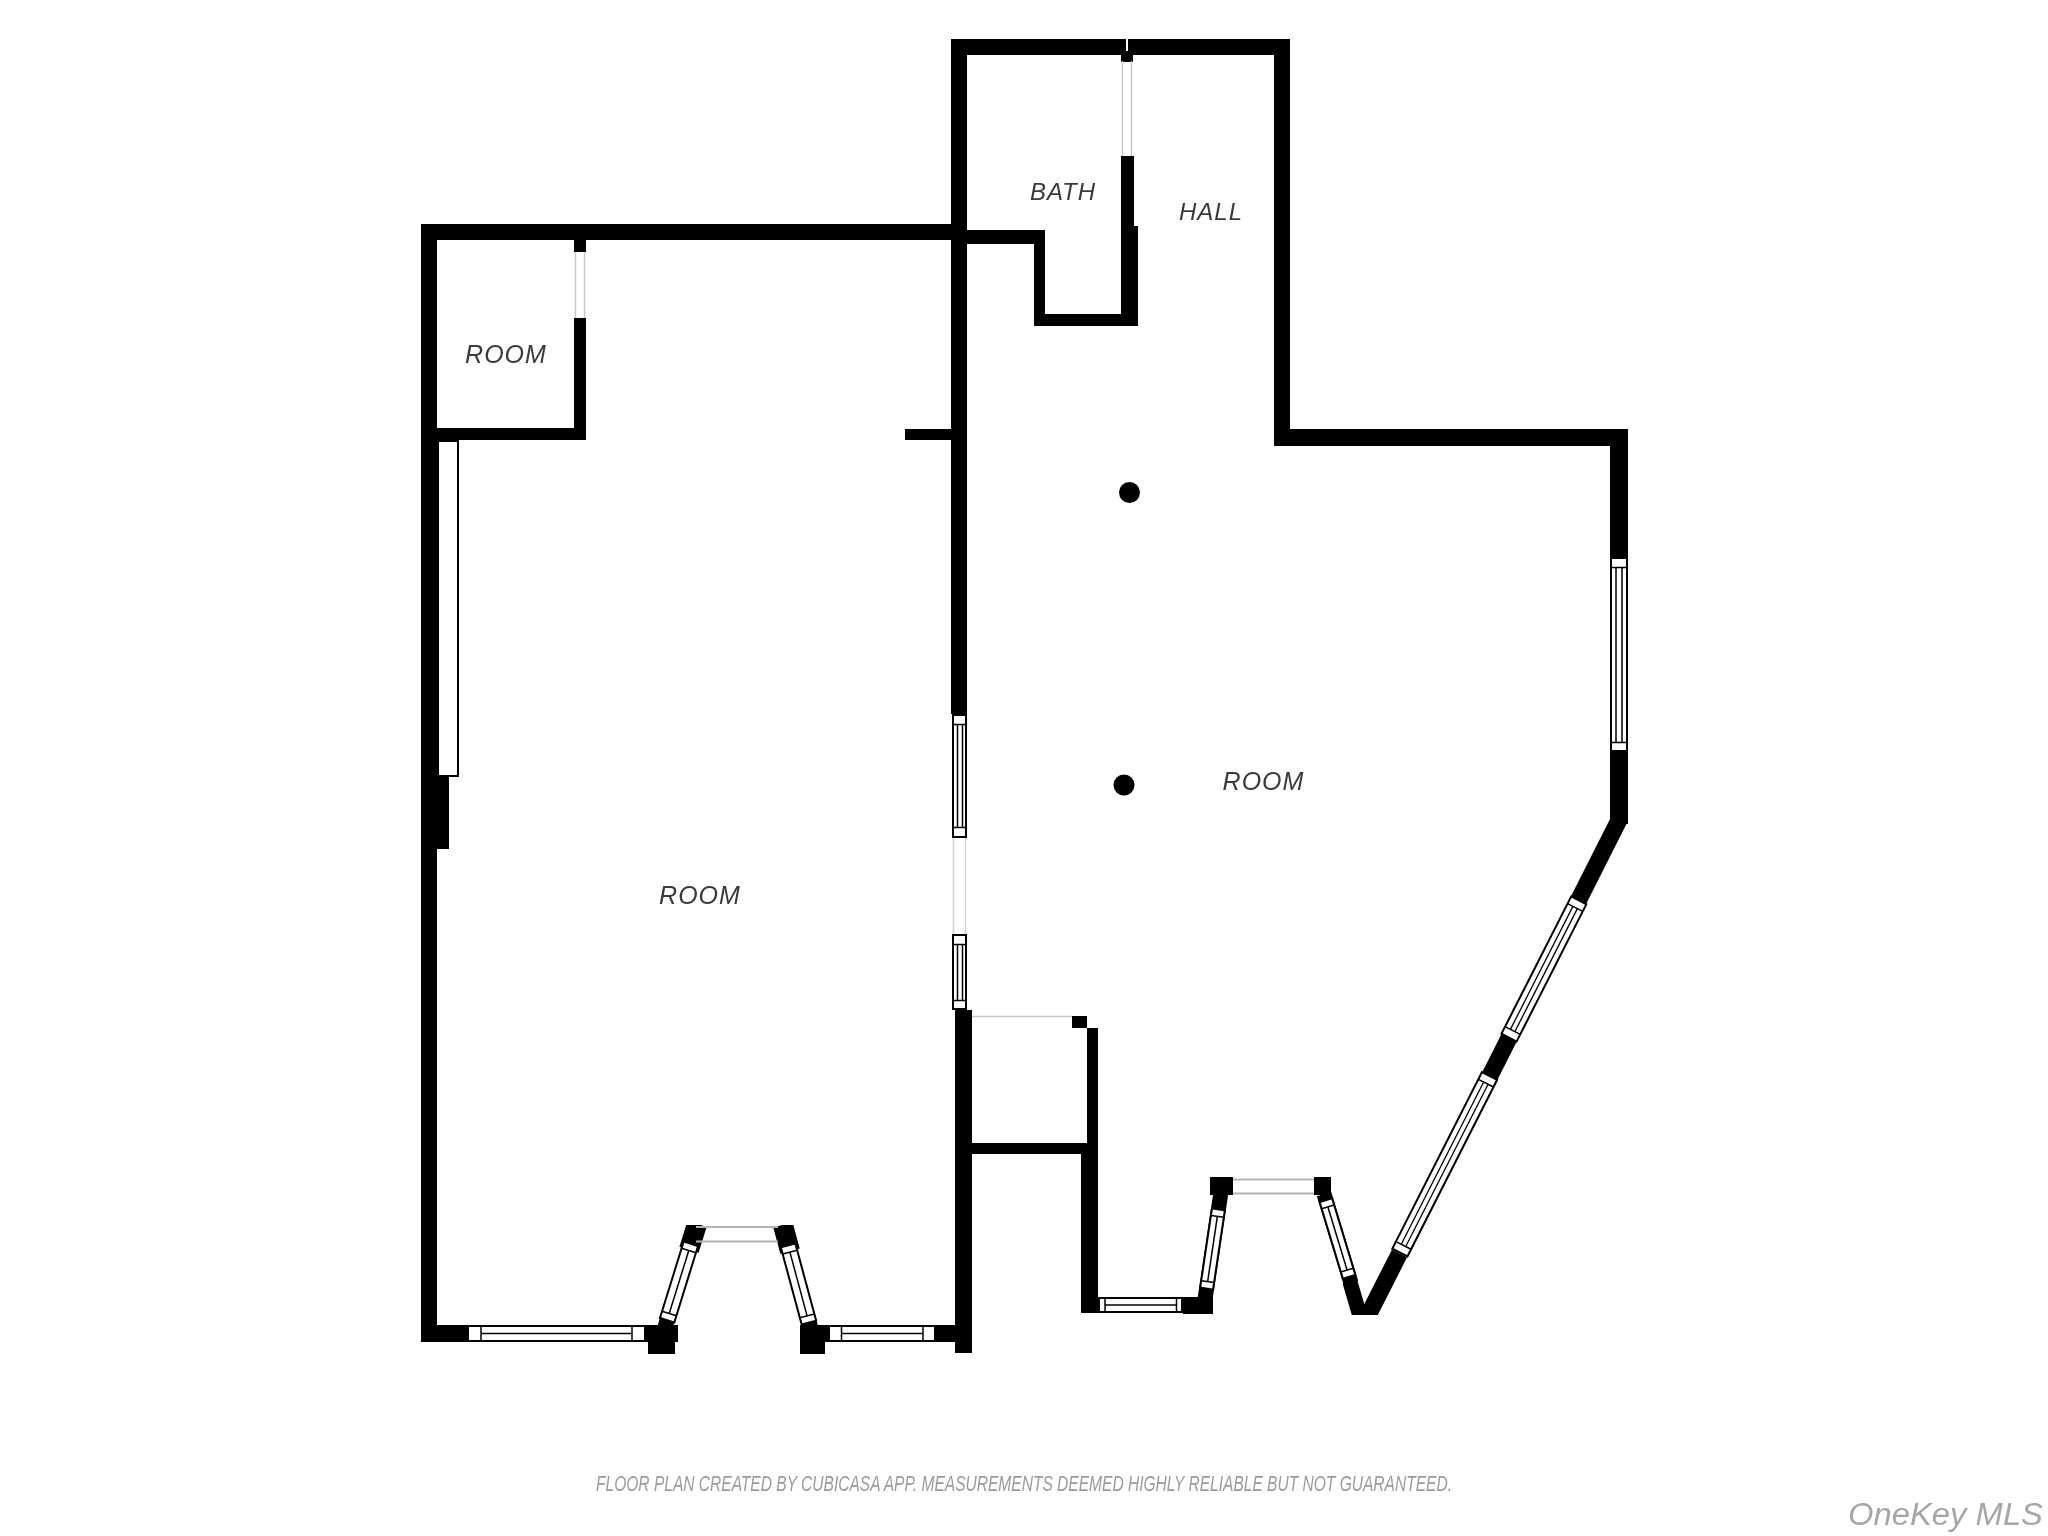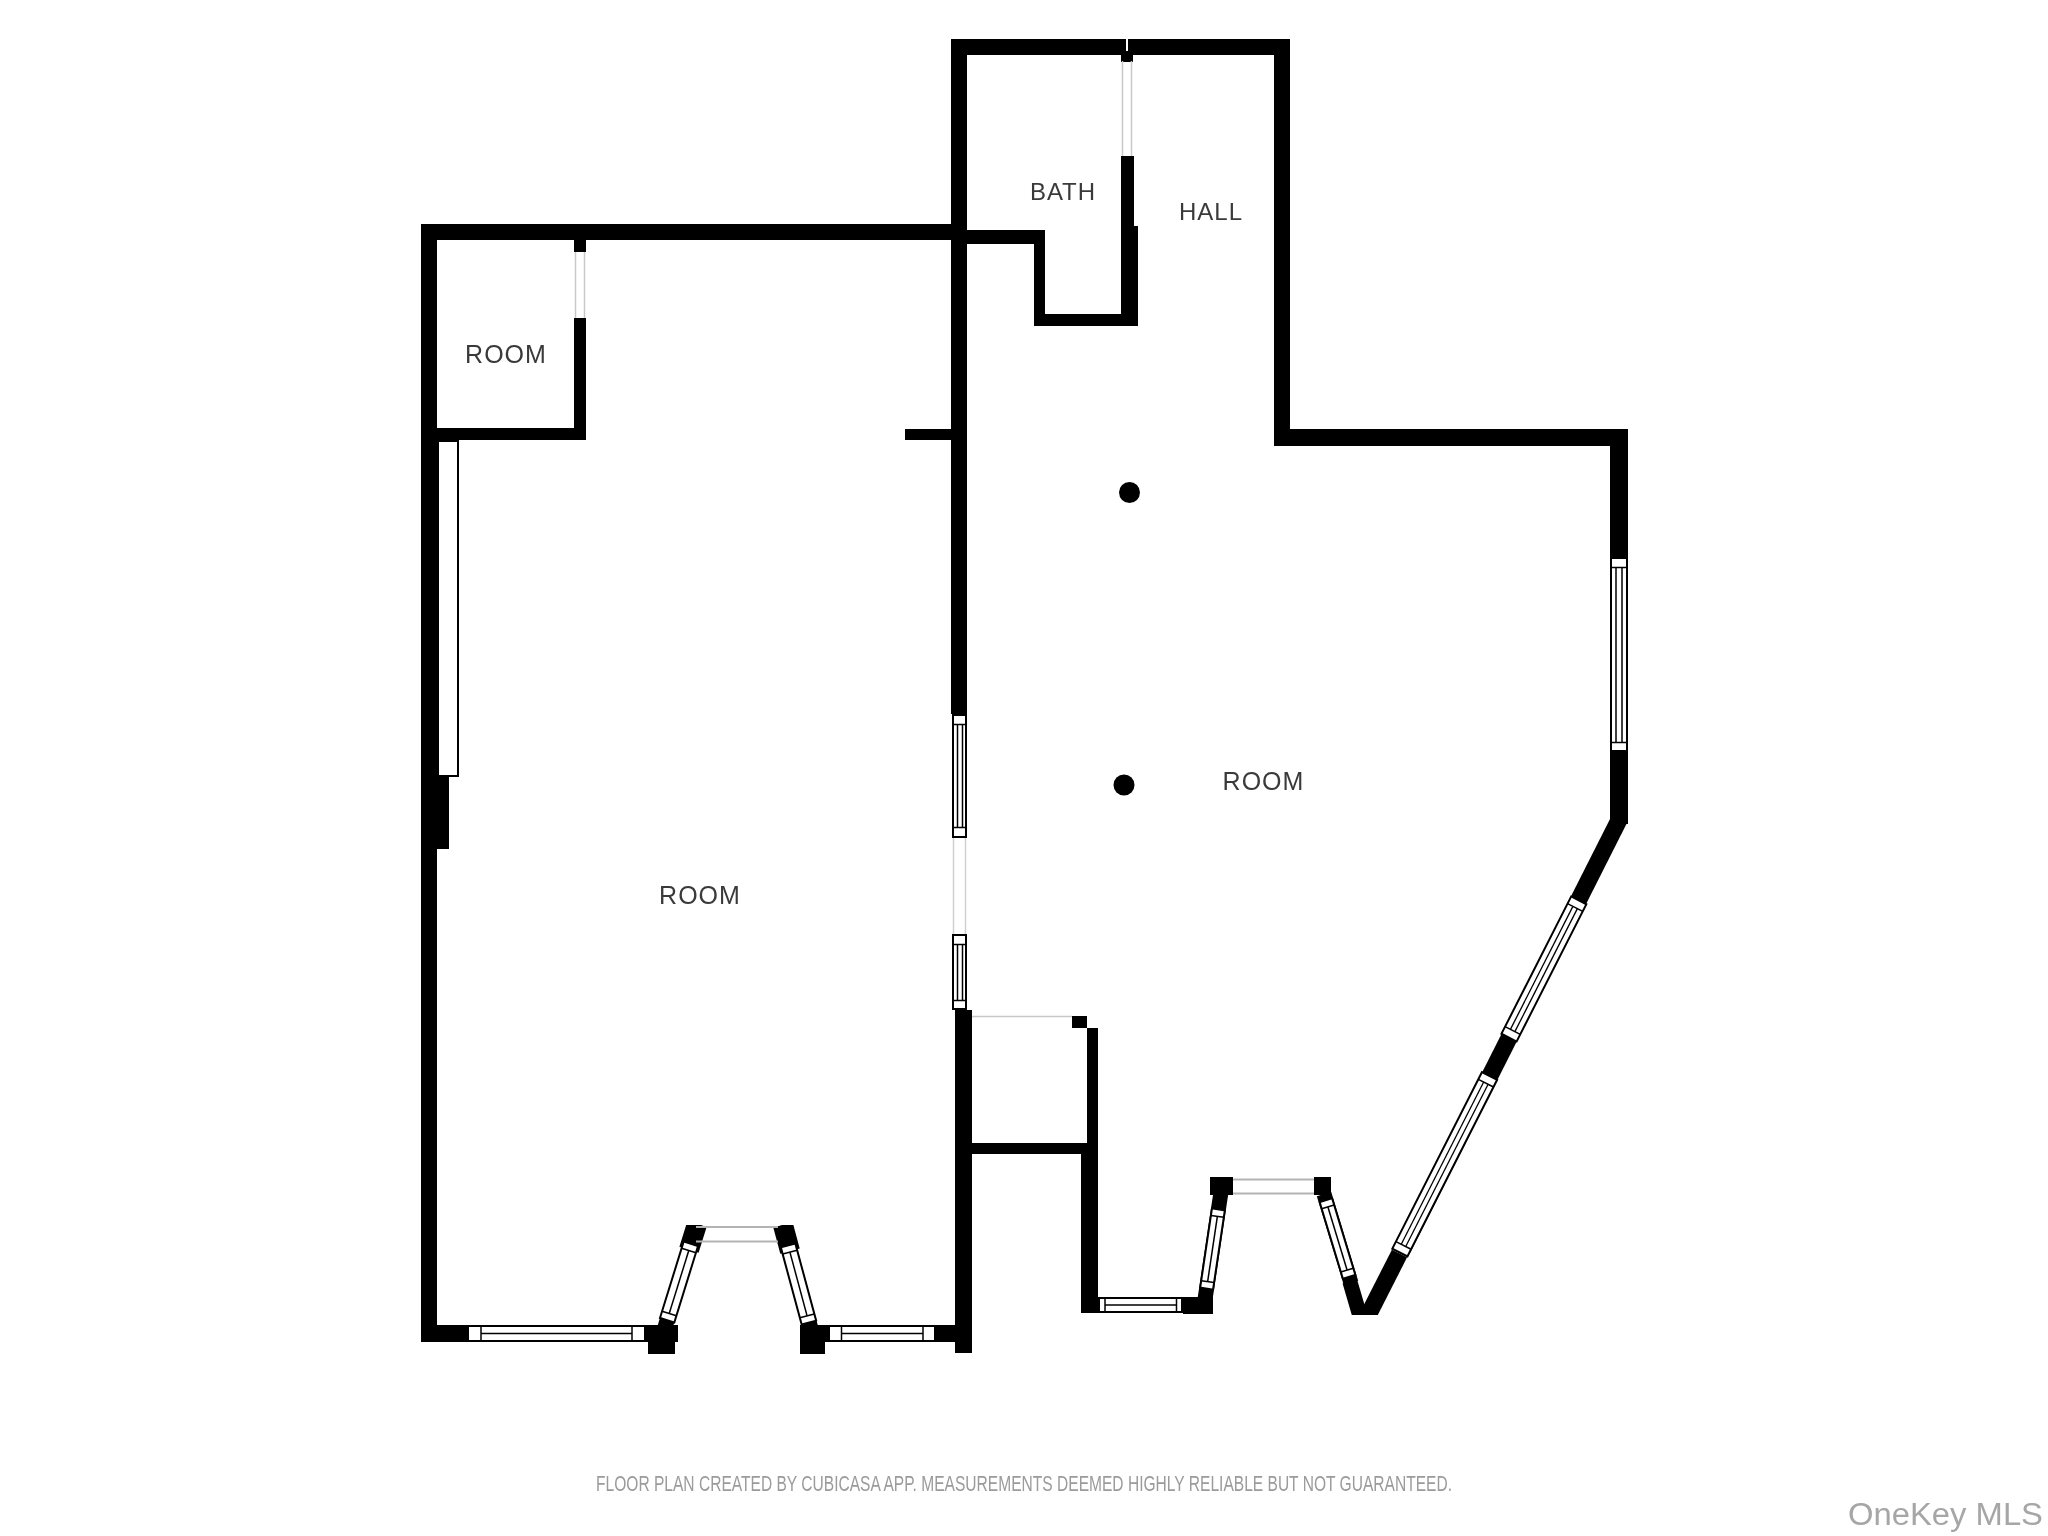--- a/index.html
+++ b/index.html
@@ -1,16 +1,16 @@
 <!DOCTYPE html>
 <html><head>
 <meta charset="utf-8">
 <style>
   html,body{margin:0;padding:0;background:#ffffff;}
-  .wrap{width:2048px;height:1536px;position:relative;background:#ffffff;overflow:hidden;}
+  .wrap{width:2048px;height:1536px;position:relative;background:#ffffff;overflow:hidden;font-style:italic;}
   svg{position:absolute;left:0;top:0;}
   text{font-family:"Liberation Sans",sans-serif;}
   .lbl{fill:#3a3a3a;letter-spacing:1px;}
   .foot{fill:#9b9b9b;}
   .wm{fill:#a6a6a6;}
 </style>
 </head>
 <body>
 <div class="wrap">
 <svg width="2048" height="1536" viewBox="0 0 2048 1536">

